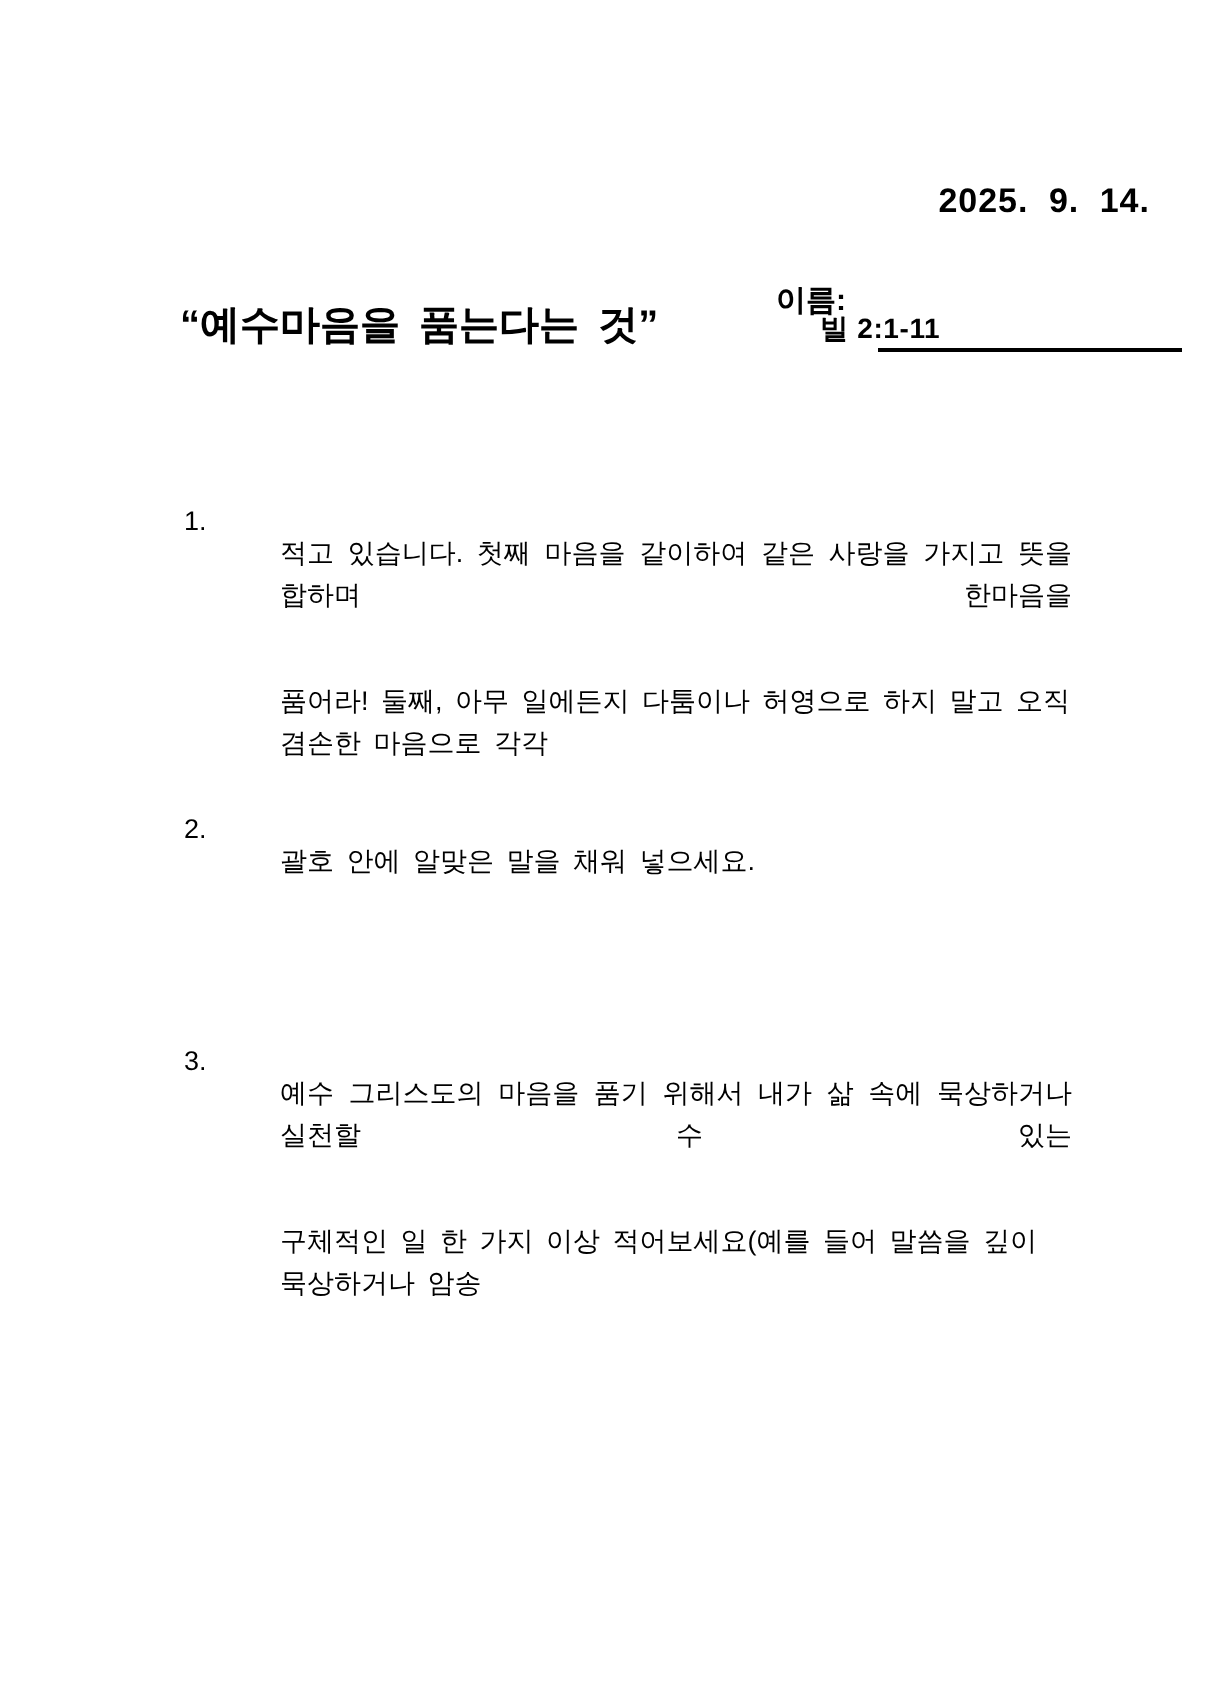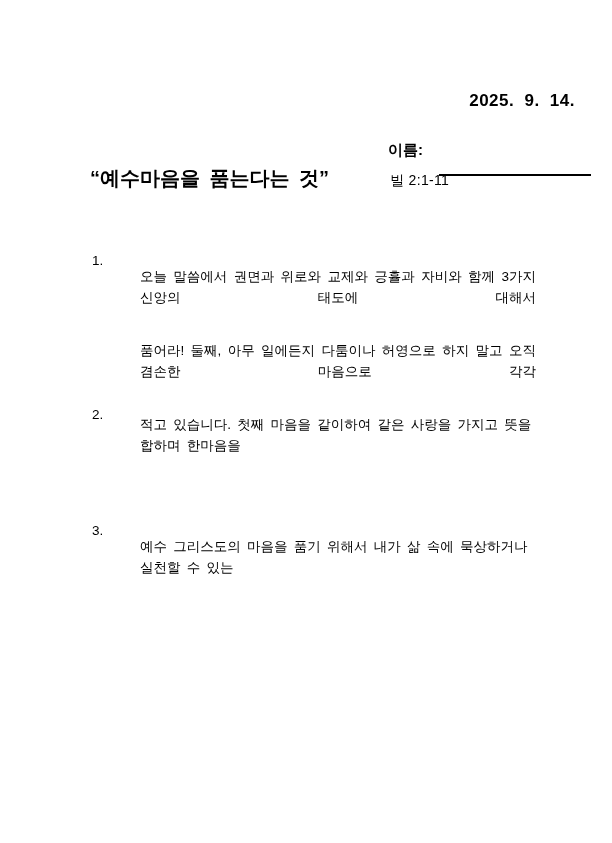--- a/index.html
+++ b/index.html
@@ -45,35 +45,35 @@
   .name-underline {
     display: inline-block;
     width: 152px;
     height: 17px;
     border-bottom: 2px solid #000000;
   }
 
   
   .title-row {
     position: absolute;
-    top: 117px;
+    top: 101px;
     left: 42px;
     display: flex;
     align-items: baseline;
     white-space: nowrap;
   }
   .title {
     font-size: 20px;
     font-weight: bold;
     word-spacing: 4px;
   }
   .ref {
     font-size: 14px;
-    font-weight: normal;
-    margin-left: 29px;
+    font-weight: bold;
+    margin-left: 49px;
     letter-spacing: 0.3px;
   }
 
   
   .question {
     position: absolute;
     left: 44px;
     width: 524px;
     display: flex;
     font-size: 13.5px;
@@ -113,32 +113,33 @@
   </div>
 
   <div class="title-row">
     <span class="title">“예수마음을 품는다는 것”</span>
     <span class="ref">빌 2:1-11</span>
   </div>
 
   <div class="question q1">
     <span class="qnum">1.</span>
     <div class="qtext justified">
-      <div class="line">오늘 말씀에서 권면과 위로와 교제와 긍휼과 자비와 함께 3가지 신앙의 태도에 대해서</div>
+      <div class="line">적고 있습니다. 첫째 마음을 같이하여 같은 사랑을 가지고 뜻을 합하며 한마음을</div>
       <div class="line">품어라! 둘째, 아무 일에든지 다툼이나 허영으로 하지 말고 오직 겸손한 마음으로 각각</div>
-      <div class="line">적고 있습니다. 첫째 마음을 같이하여 같은 사랑을 가지고 뜻을 합하며 한마음을</div>
     </div>
   </div>
 
   <div class="question q2">
     <span class="qnum">2.</span>
     <div class="qtext">
+      <div class="line">괄호 안에 알맞은 말을 채워 넣으세요.</div>
     </div>
   </div>
 
   <div class="question q3">
     <span class="qnum">3.</span>
     <div class="qtext justified">
       <div class="line">예수 그리스도의 마음을 품기 위해서 내가 삶 속에 묵상하거나 실천할 수 있는</div>
+      <div class="line">구체적인 일 한 가지 이상 적어보세요(예를 들어 말씀을 깊이 묵상하거나 암송</div>
     </div>
   </div>
 
 </div>
 
 </body></html>

